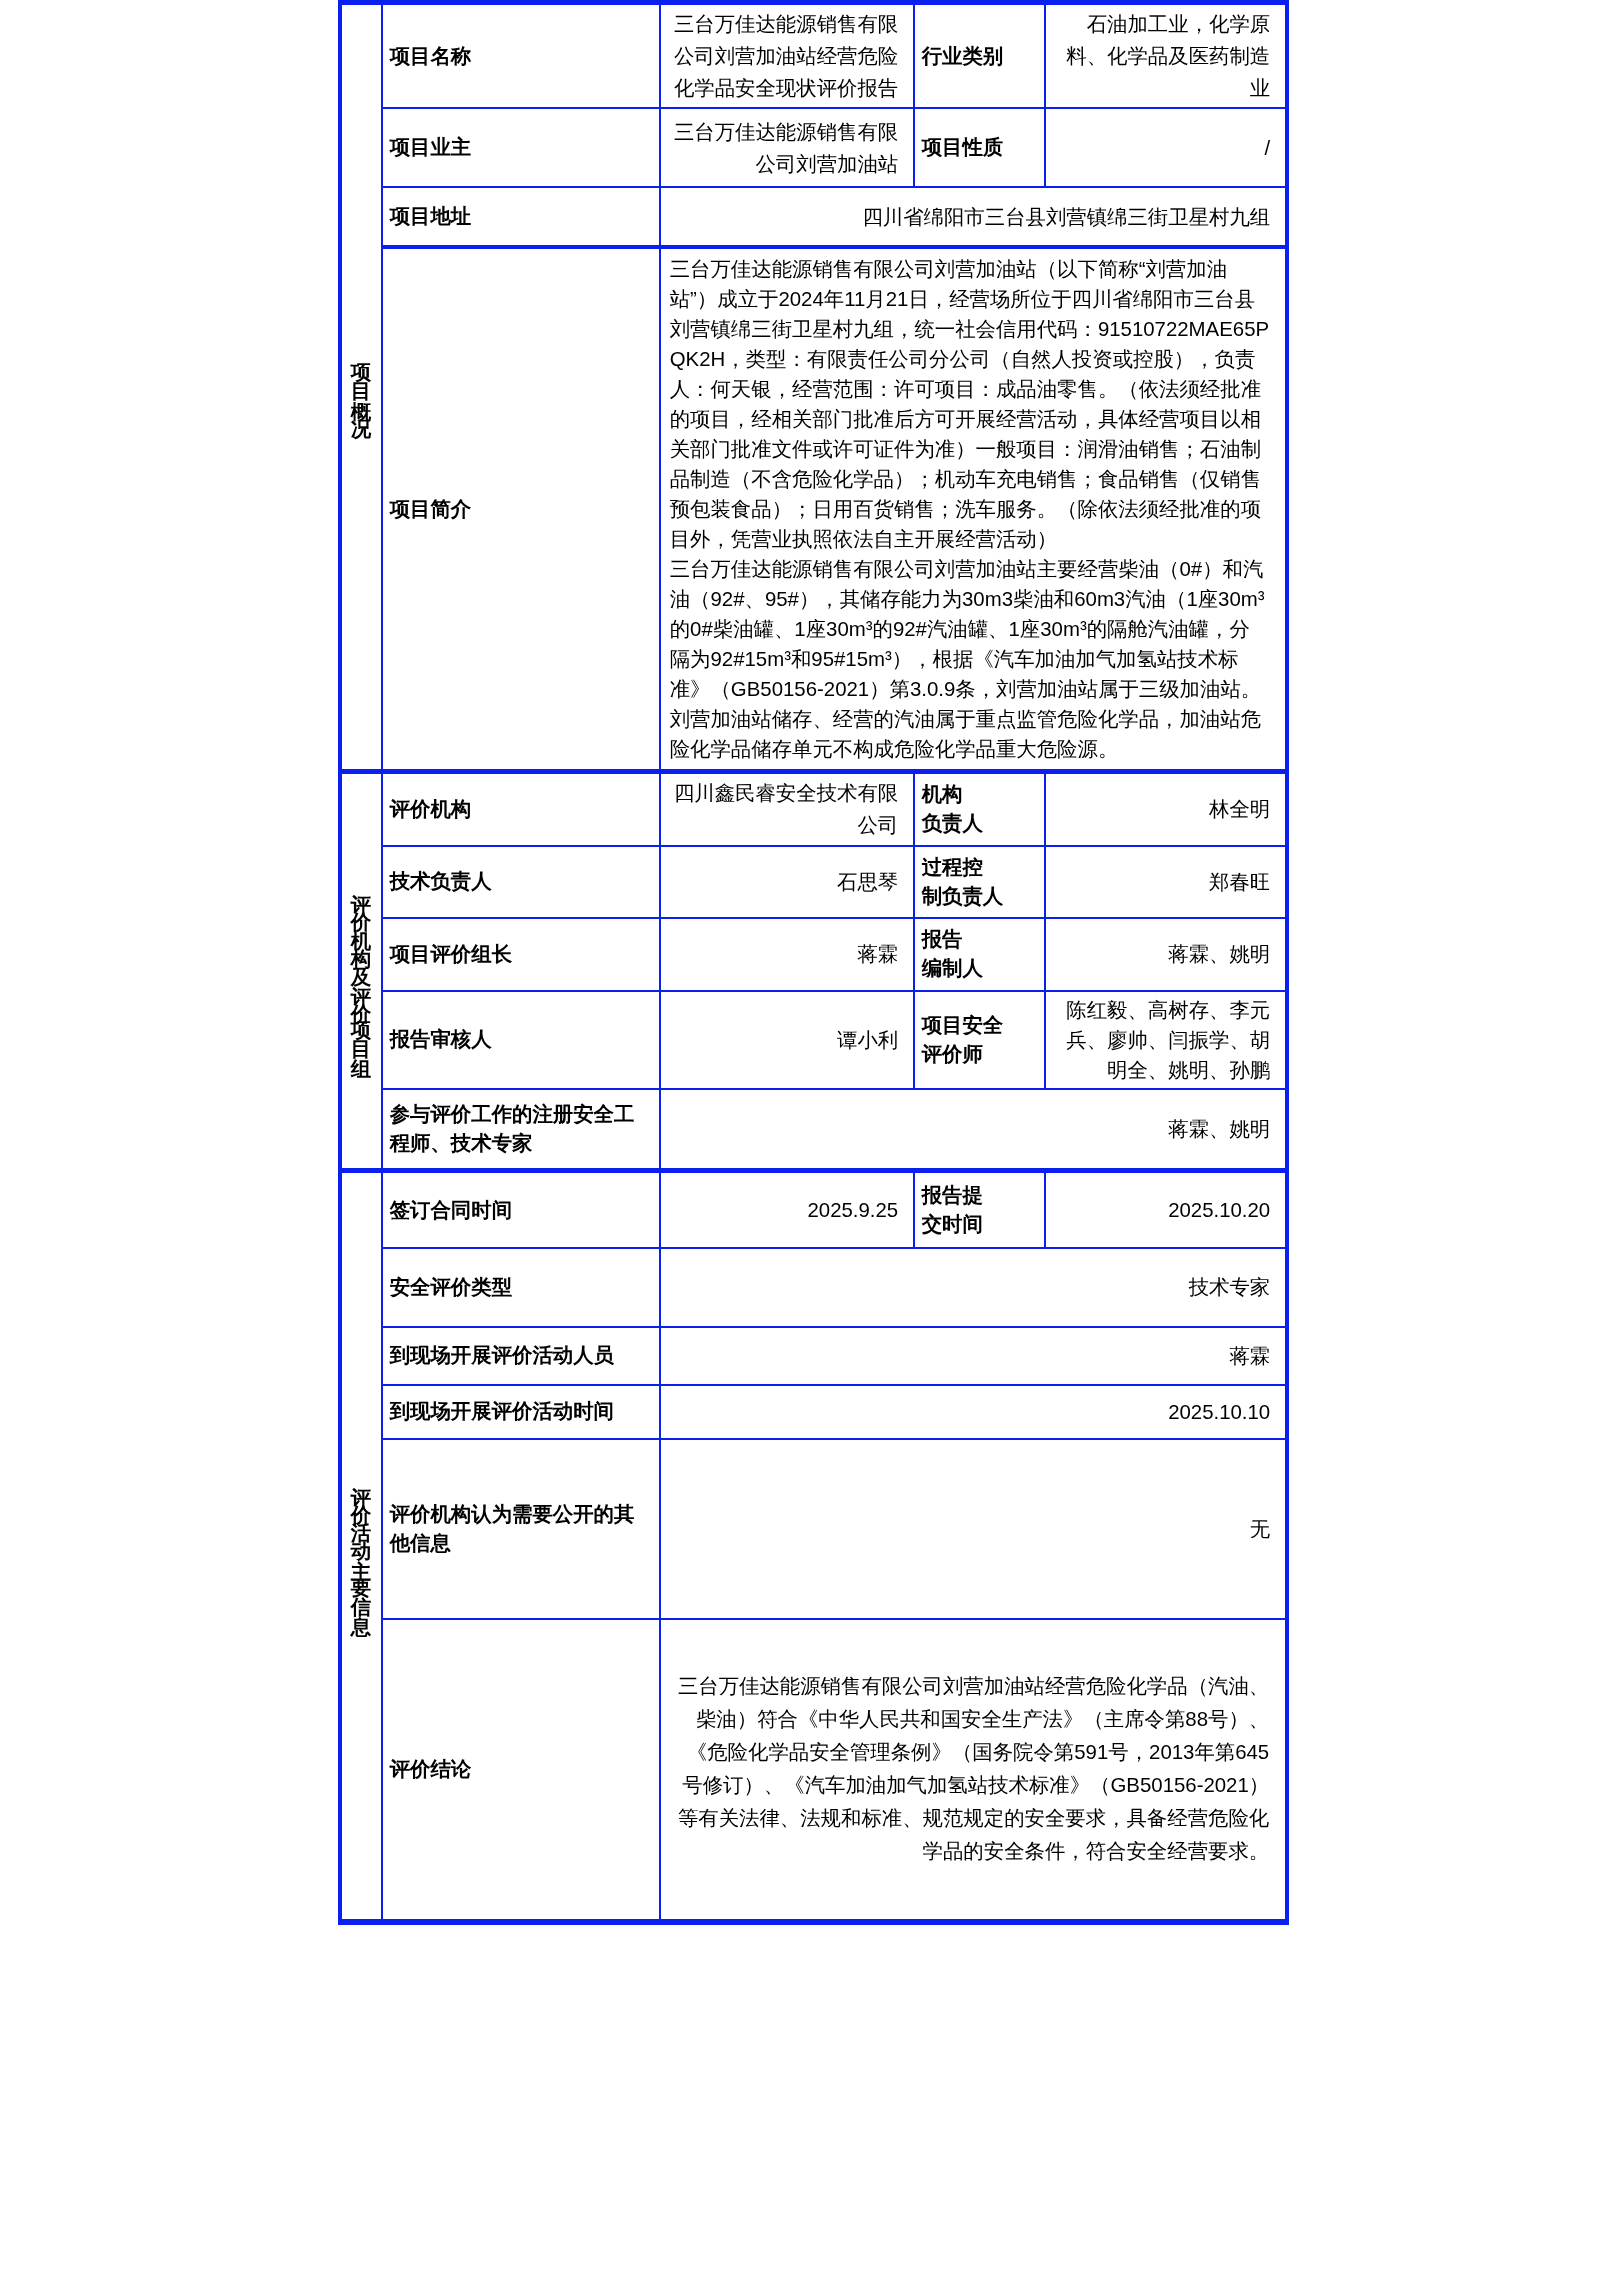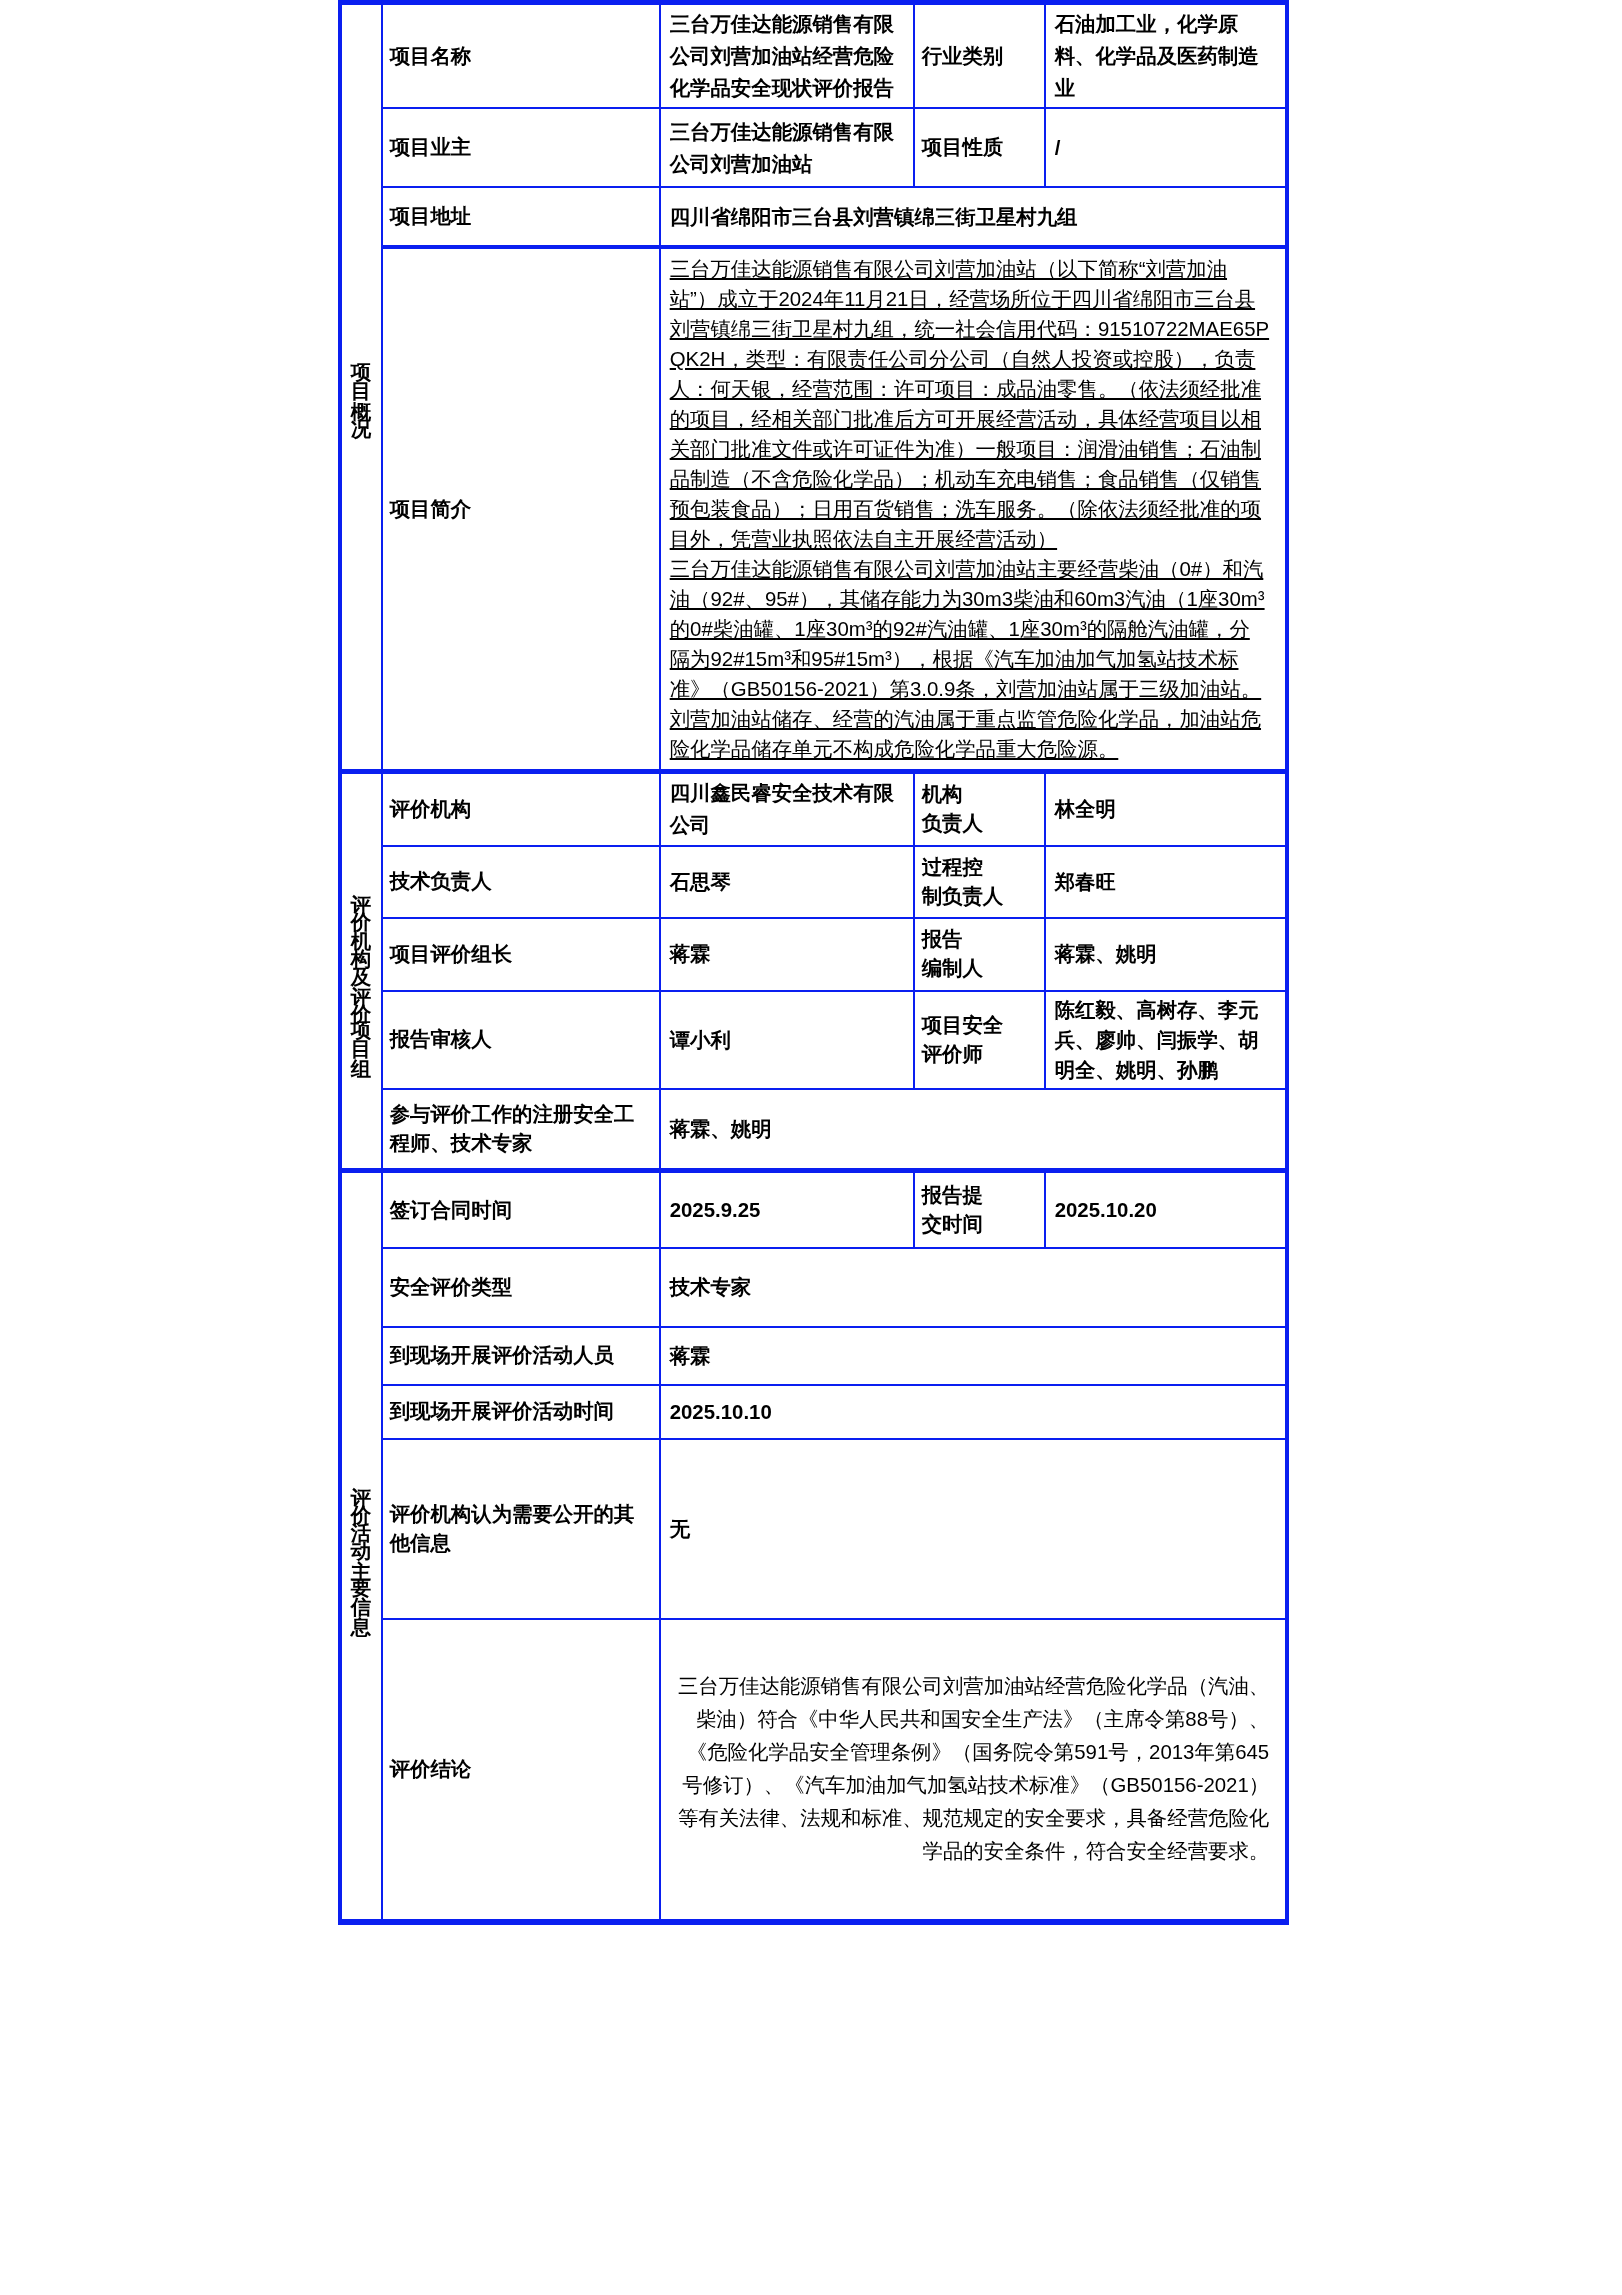--- a/index.html
+++ b/index.html
@@ -95,33 +95,31 @@
   
   td.flabel{
     font-weight:700;
     text-align:left;
     padding:2px 7.2px;
     line-height:29px;
     white-space:pre-line;
   }
   
   td.val{
-    text-align:left;
+    text-align:right;
     padding:3.1px 14.3px 3.1px 9.2px;
     line-height:32px;
     word-break:break-all;
-    font-weight:bold;
   }
   td.val.tight{line-height:30px;}
   td.profile-cell{
     text-align:left;
     padding:5.1px 15.3px 5.1px 9.2px;
     line-height:30px;
     word-break:break-all;
-    text-decoration:underline;
   }
   td.profile-cell p{margin:0;}
   td.conclusion-cell{
     text-align:right;
     padding:5.1px 15.3px 5.1px 9.2px;
     line-height:33px;
     word-break:break-all;
   }
 </style>
 </head>

